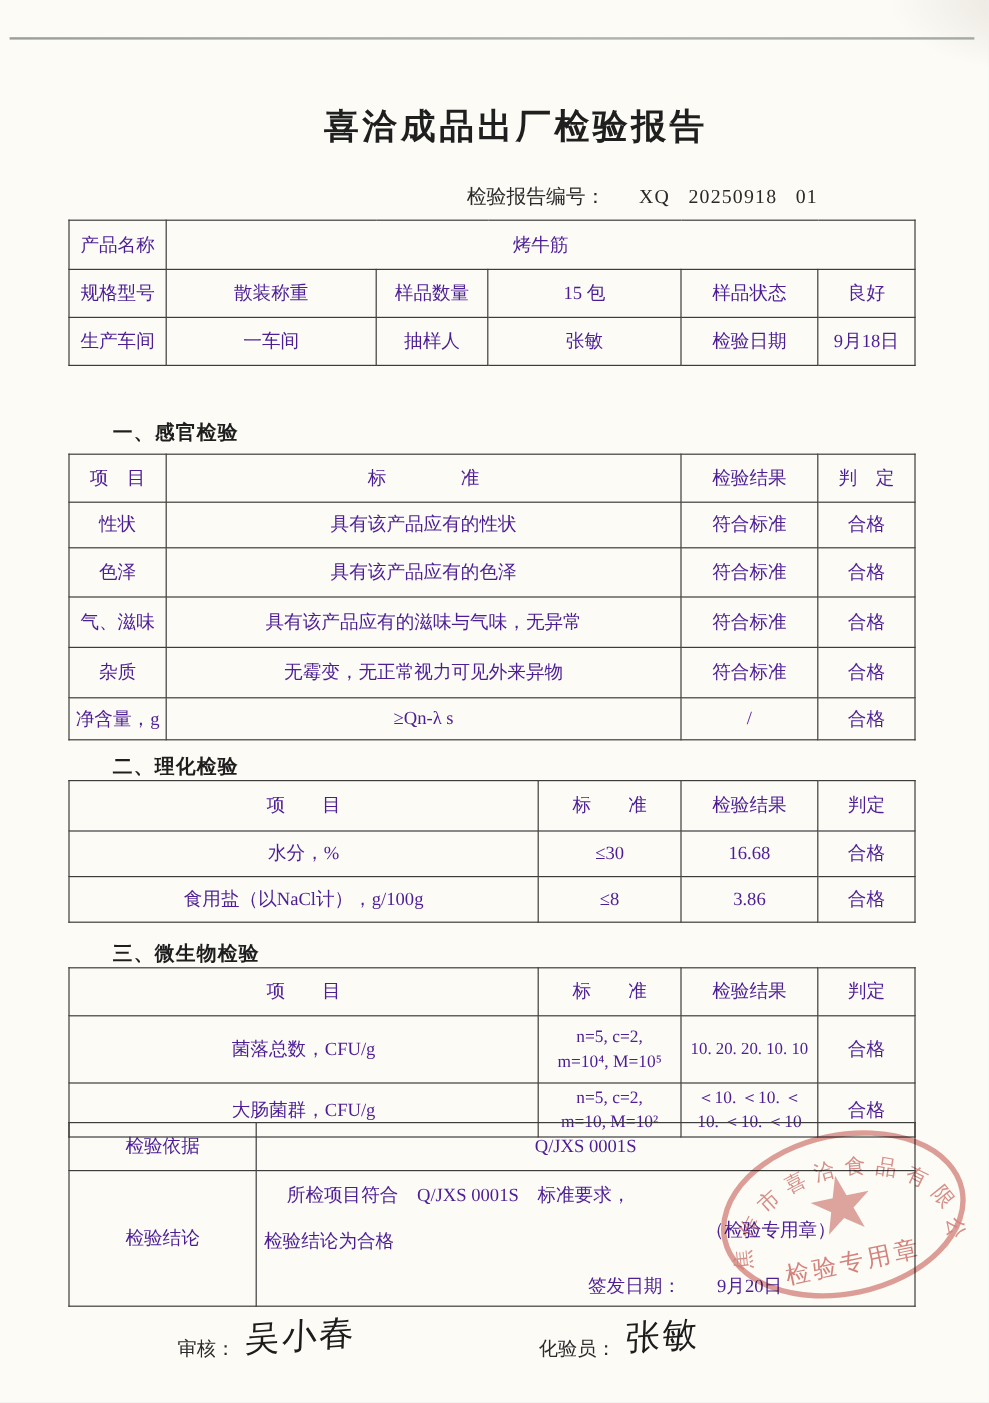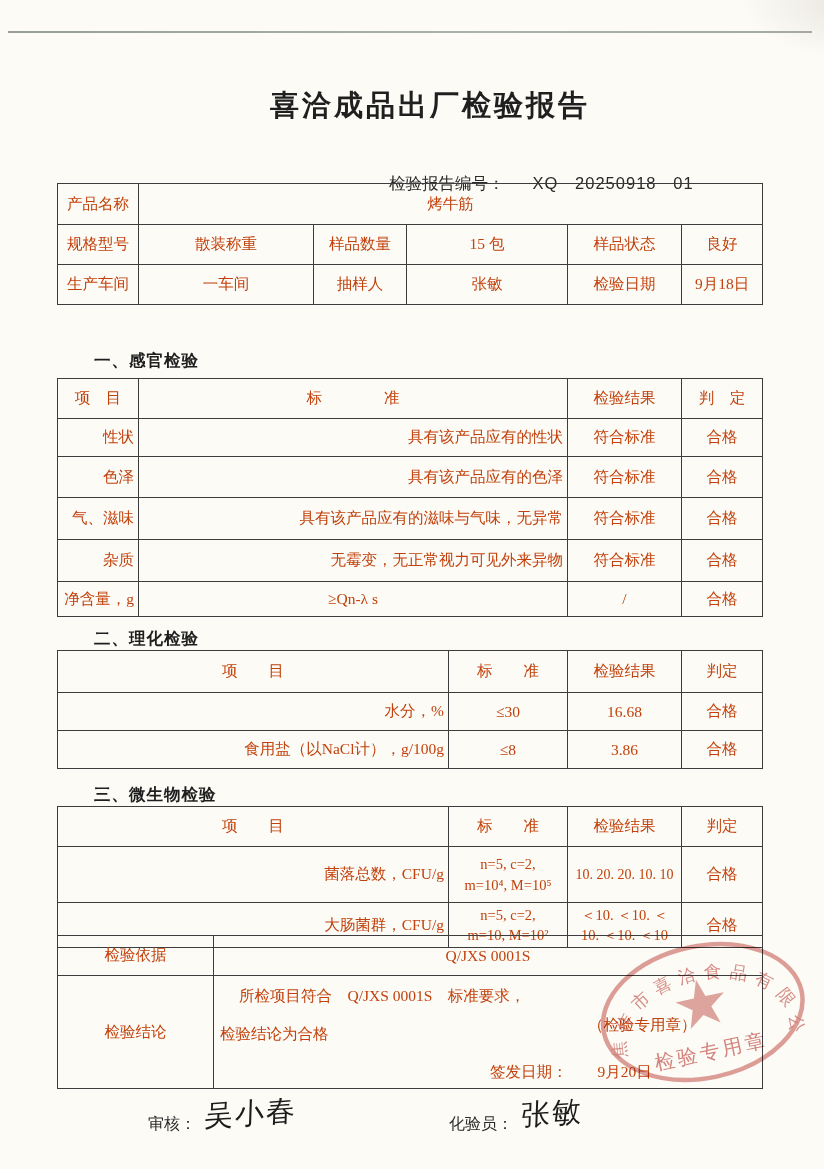--- a/index.html
+++ b/index.html
@@ -14,28 +14,28 @@
     padding-left:36px;
   }
   .topline{position:absolute;top:31px;left:8px;width:804px;height:2px;
     background:linear-gradient(to right,#7f8884,#98a09c 60%,#8b938f);opacity:.8;}
   .corner-shade{position:absolute;top:0;right:0;width:120px;height:60px;
     background:radial-gradient(ellipse at top right,rgba(190,185,170,.35),rgba(0,0,0,0) 70%);}
   .title{position:absolute;top:86px;left:0;width:100%;text-align:center;
     font-family:"DejaVu Sans","Liberation Sans",sans-serif;
     font-size:29px;font-weight:bold;letter-spacing:3px;color:#1f1f1f;}
   .report-no{position:absolute;top:153px;left:389px;font-size:16.5px;
-    font-family:Liberation Sans, sans-serif;color:#2a2a2a;margin-top:20px;}
+    font-family:Liberation Serif, serif;color:#2a2a2a;}
   .report-no .val{margin-left:28px;white-space:pre;letter-spacing:1px;}
 
   table.t{position:absolute;left:57px;border-collapse:collapse;table-layout:fixed;
-    font-size:15.5px;color:#c2410c;}
+    font-size:15.5px;color:#4c1d95;}
   table.t td{border:1.6px solid #3d3d3d;padding:0 4px;overflow:hidden;}
   td.c{text-align:center;}
-  td.l{text-align:right;padding-left:9px;}
+  td.l{text-align:center;padding-left:9px;}
   .pre{white-space:pre-line;line-height:1.4;}
 
   .section-heading{position:absolute;left:58px;font-size:16.5px;font-weight:bold;
     color:#1e1e1e;letter-spacing:1px;margin-left:36px;}
 
   .concl-wrap{position:relative;height:112px;width:100%;}
   .concl-l1{position:absolute;left:6px;top:10px;white-space:pre;margin-left:19px;}
   .concl-l2{position:absolute;left:6px;top:48px;}
   .seal-note{position:absolute;left:374px;top:39px;}
   .issue{position:absolute;left:276px;top:86px;}

